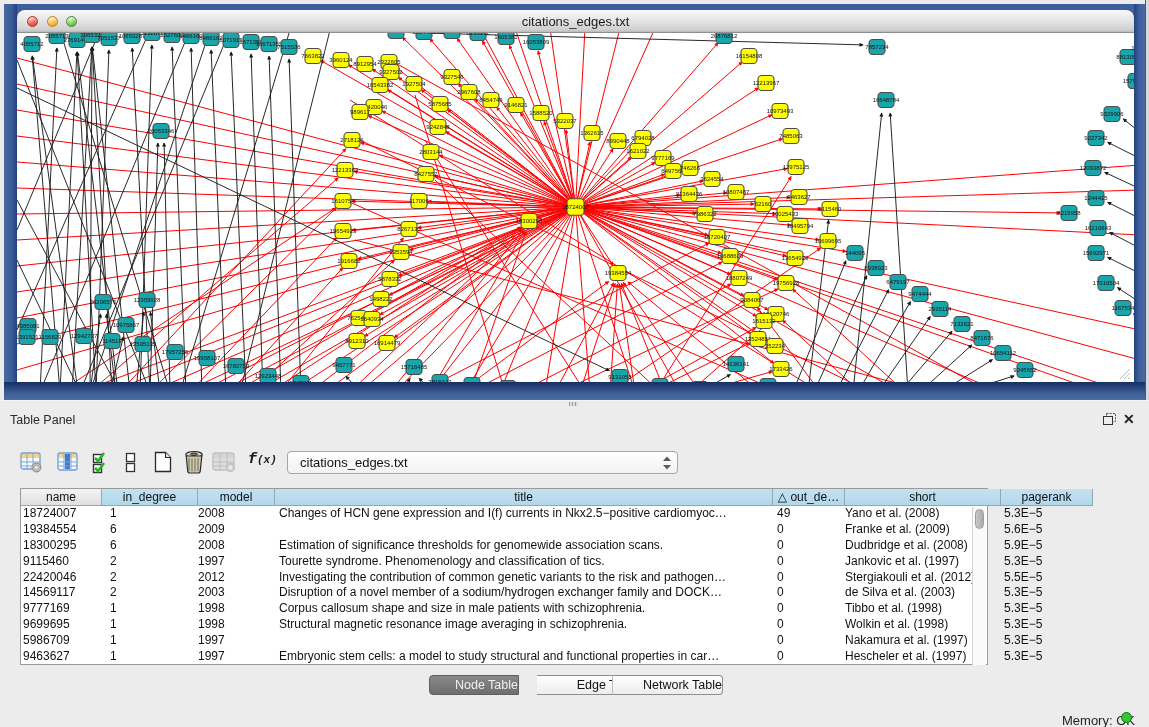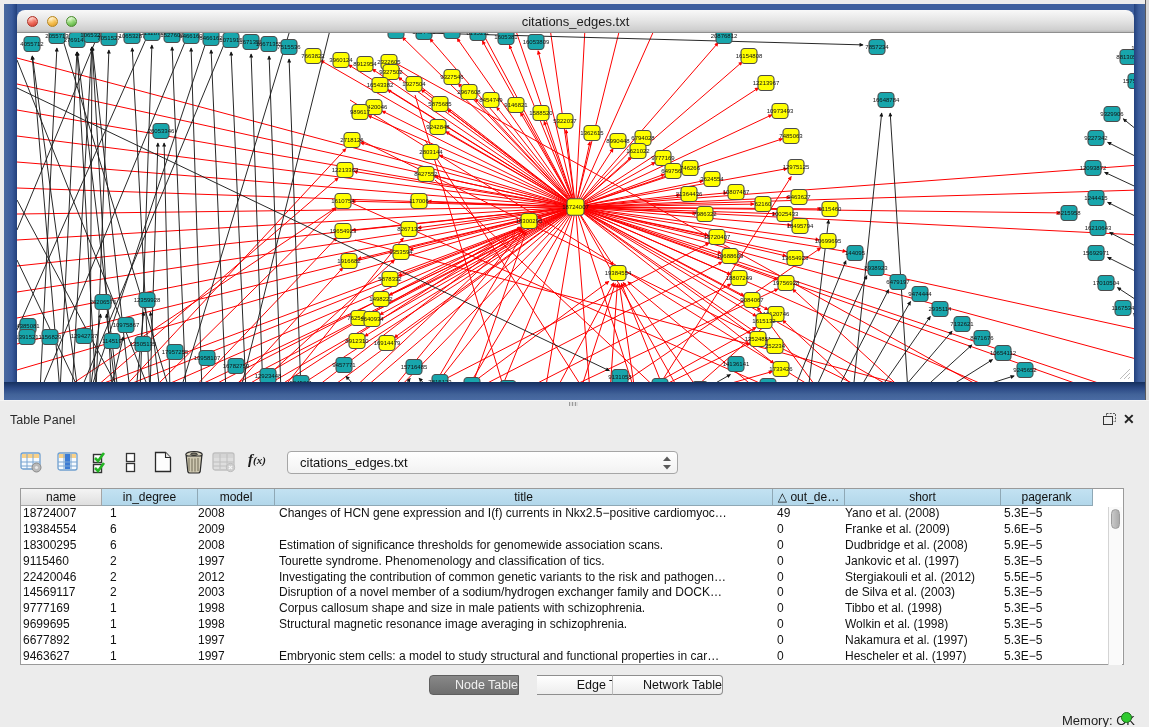--- a/index.html
+++ b/index.html
@@ -21,21 +21,21 @@
 svg#net .nl{font-family:"Liberation Sans",sans-serif;font-size:6px;fill:#141414;text-anchor:middle}
 #rightstrip{left:1145px;top:0;width:4px;height:727px;background:#d9d9d9;border-left:1px solid #58585a}
 #panel{left:0;top:400px;width:1149px;height:327px;background:#ececec;border-top:1px solid #f5f5f5}
 #ptitle{left:10px;top:12px;font-size:12.5px;color:#2a2a2a}
 #pfloat{left:1103px;top:12px;width:13px;height:12px}
 #pclose{left:1123px;top:10px;font-size:14px;font-weight:bold;color:#222}
 #toolbar{left:20px;top:49px;height:28px}
 .ic{position:absolute;top:0}
 #dd{left:287px;top:50px;width:391px;height:23px;background:linear-gradient(180deg,#ffffff,#f2f2f2);border:1px solid #a6a6a6;border-radius:4px;font-size:13px;color:#111;line-height:21px;padding-left:12px}
 #ddar{left:661px;top:53px}
-#tbl{left:20px;top:87px;width:1104px;height:177px;background:#fff;border:1px solid #9a9a9a}
+#tbl{left:20px;top:87px;width:968px;height:177px;background:#fff;border:1px solid #9a9a9a}
 #thead{position:absolute;left:0;top:0;height:17px;width:1112px;font-size:12px;color:#111}
 .th{position:absolute;top:0;height:17px;background:linear-gradient(180deg,#c3e2f2,#b2d7ea);border-right:1px solid #8fa8b5;border-bottom:1px solid #8fa8b5;text-align:center;line-height:16px}
 .th.gray{background:linear-gradient(180deg,#f4f4f4,#dfdfdf);border-right:1px solid #a5a5a5;border-bottom:1px solid #a5a5a5}
 #tbody{position:absolute;left:0;top:17px;width:1112px}
 .tr{position:relative;height:15.9px;font-size:12px;color:#111;white-space:nowrap}
 .c{position:absolute;top:0;height:15.9px;line-height:15.5px;overflow:hidden}
 .c1{left:2px;width:78px} .c2{left:89px;width:92px} .c3{left:177px;width:75px}
 .c4{left:258px;width:494px} .c5{left:756px;width:70px}
 .c6{left:824px;width:156px;text-align:left} .c7{left:983px;width:90px}
 #vsb{position:absolute;right:1px;top:18px;width:14px;height:158px;background:#fafafa;border-left:1px solid #d4d4d4}
@@ -627,21 +627,21 @@
     <path d="M3.2 6l1.6 15.5a2 2 0 0 0 2 1.5h8.4a2 2 0 0 0 2-1.5L18.8 6z" fill="#cfc9b2" stroke="#2a2a2a" stroke-width="1.2"></path>
     <path d="M6 8v13M9 8.5v13M12 8.5v13M15 8v13" stroke="#8b8570" stroke-width="1.4"></path>
   </svg>
   <svg class="ic" style="left:192px" width="26" height="24" opacity="0.55">
     <rect x="1" y="3" width="21" height="17" rx="2" fill="#d4d4d4" stroke="#9a9a9a" stroke-width="1.3"></rect>
     <rect x="2" y="4" width="19" height="4" fill="#c2c2c2"></rect>
     <path d="M1 12h21M1 16h21M8 4v15M15 4v15" stroke="#9a9a9a"></path>
     <circle cx="18.5" cy="17.5" r="4.2" fill="#b5b5b5" stroke="#999"></circle>
     <path d="M16.8 15.8l3.4 3.4M20.2 15.8l-3.4 3.4" stroke="#fff" stroke-width="1.2"></path>
   </svg>
-  <div class="ic" style="left:228px;top:1px;font-size:15px;font-style:italic;font-weight:bold;color:#1a1a1a;font-family:Liberation Serif, serif">f<span style="font-size:11px">(x)</span></div>
+  <div class="ic" style="left:228px;top:1px;font-size:15px;font-style:italic;font-weight:bold;color:#1a1a1a;font-family:Liberation Mono, monospace">f<span style="font-size:11px">(x)</span></div>
  </div>
  <div class="abs" id="dd">citations_edges.txt</div>
  <svg class="abs" id="ddar" width="12" height="18">
       <path d="M2 7L6 2.6L10 7z" fill="#5a5a5a"></path>
       <path d="M2 11L6 15.4L10 11z" fill="#5a5a5a"></path>
     </svg>
  <div class="abs" id="tbl">
   <div id="thead">
    <div class="th gray" style="left:0;width:81px">name</div>
    <div class="th" style="left:81px;width:96px">in_degree</div>
@@ -717,21 +717,21 @@
         <div class="tr">
           <div class="c c1">9699695</div>
           <div class="c c2">1</div>
           <div class="c c3">1998</div>
           <div class="c c4">Structural magnetic resonance image averaging in schizophrenia.</div>
           <div class="c c5">0</div>
           <div class="c c6">Wolkin et al. (1998)</div>
           <div class="c c7">5.3E−5</div>
         </div>
         <div class="tr">
-          <div class="c c1">6677892</div>
+          <div class="c c1">5986709</div>
           <div class="c c2">1</div>
           <div class="c c3">1997</div>
           <div class="c c5">0</div>
           <div class="c c6">Nakamura et al. (1997)</div>
           <div class="c c7">5.3E−5</div>
         </div>
         <div class="tr">
           <div class="c c1">9463627</div>
           <div class="c c2">1</div>
           <div class="c c3">1997</div>

